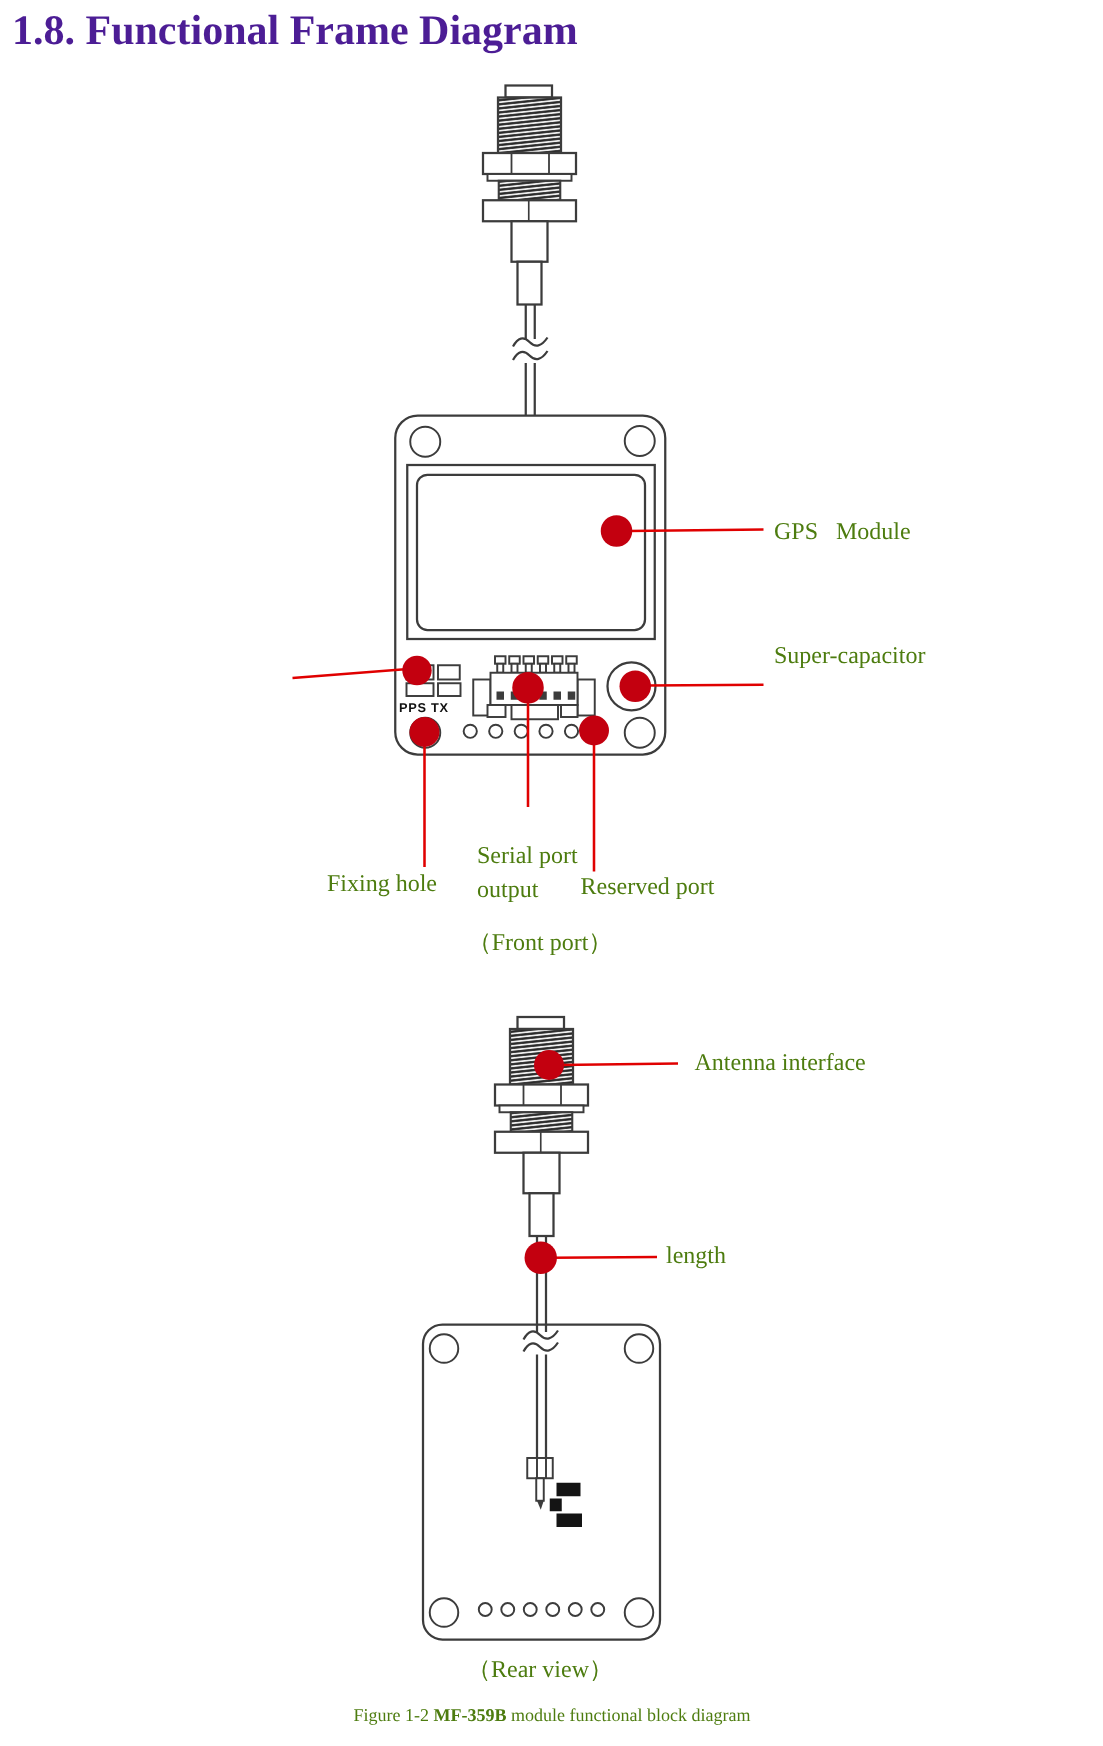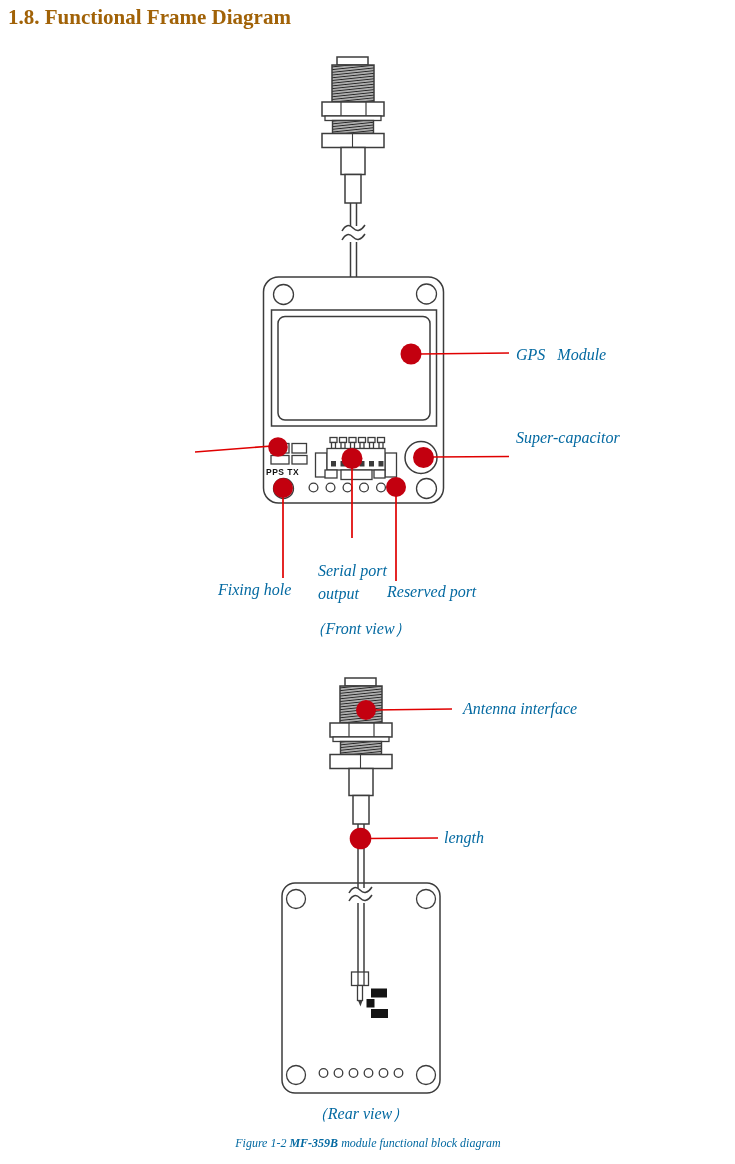--- a/index.html
+++ b/index.html
@@ -3,30 +3,29 @@
 <meta charset="utf-8">
 <style>
   html,body { margin:0; padding:0; }
   body {
     width:735px; height:1164px; background:#ffffff; position:relative;
     font-family:"Liberation Serif", serif; color:#1c1c1c;
   }
   .page { position:absolute; inset:0; overflow:hidden; }
   .title {
     position:absolute; left:8px; top:5px; margin:0;
-    font-size:21px; font-weight:bold; color:#a16207;
+    font-size:28px; font-weight:bold; color:#4c1d95;
     font-family:"Liberation Serif", serif;
   }
   svg.art { position:absolute; left:0; top:0; }
   .ln  { stroke:#3c3c3c; stroke-width:1.5; }
   .ln2 { stroke:#3c3c3c; stroke-width:1.3; }
   .lbl {
-    position:absolute; font-size:16px; line-height:19px; color:#0369a1;
+    position:absolute; font-size:16px; line-height:19px; color:#4d7c0f;
     font-family:"Liberation Serif", serif;
-    font-style:italic;
   }
   .pre  { white-space:pre; }
   .prel { white-space:pre-line; }
   .ctr  { text-align:center; }
   .ppstx {
     font-family:"Liberation Sans", sans-serif;
     font-size:8.5px; font-weight:bold; letter-spacing:0.5px; fill:#111;
   }
   .figcap { font-size:12px; }
   .figcap .model { font-weight:bold; }
@@ -205,21 +204,21 @@
 
   <div class="lbl" style="left:516px; top:428px;text-align:right;">Super-capacitor</div>
 
   <div class="lbl prel" style="left:318px; top:538px; line-height:23px;margin-top:21px;">Serial port
 output</div>
 
   <div class="lbl" style="left:218px; top:580px;">Fixing hole</div>
 
   <div class="lbl" style="left:387px; top:582px;text-align:right;">Reserved port</div>
 
-  <div class="lbl ctr" style="left:280px; top:619px; width:160px;">（Front view）</div>
+  <div class="lbl ctr" style="left:280px; top:619px; width:160px;">（Front port）</div>
 
   <div class="lbl" style="left:463px; top:699px;">Antenna interface</div>
 
   <div class="lbl" style="left:444px; top:828px;">length</div>
 
   <div class="lbl ctr" style="left:280px; top:1104px; width:160px;">（Rear view）</div>
 
   <div class="lbl ctr figcap" style="left:12px; top:1134px; width:712px;"><span class="pre">Figure 1-2 </span><span class="pre model">MF-359B</span><span class="pre"> module functional block diagram</span></div>
 
 </div>

